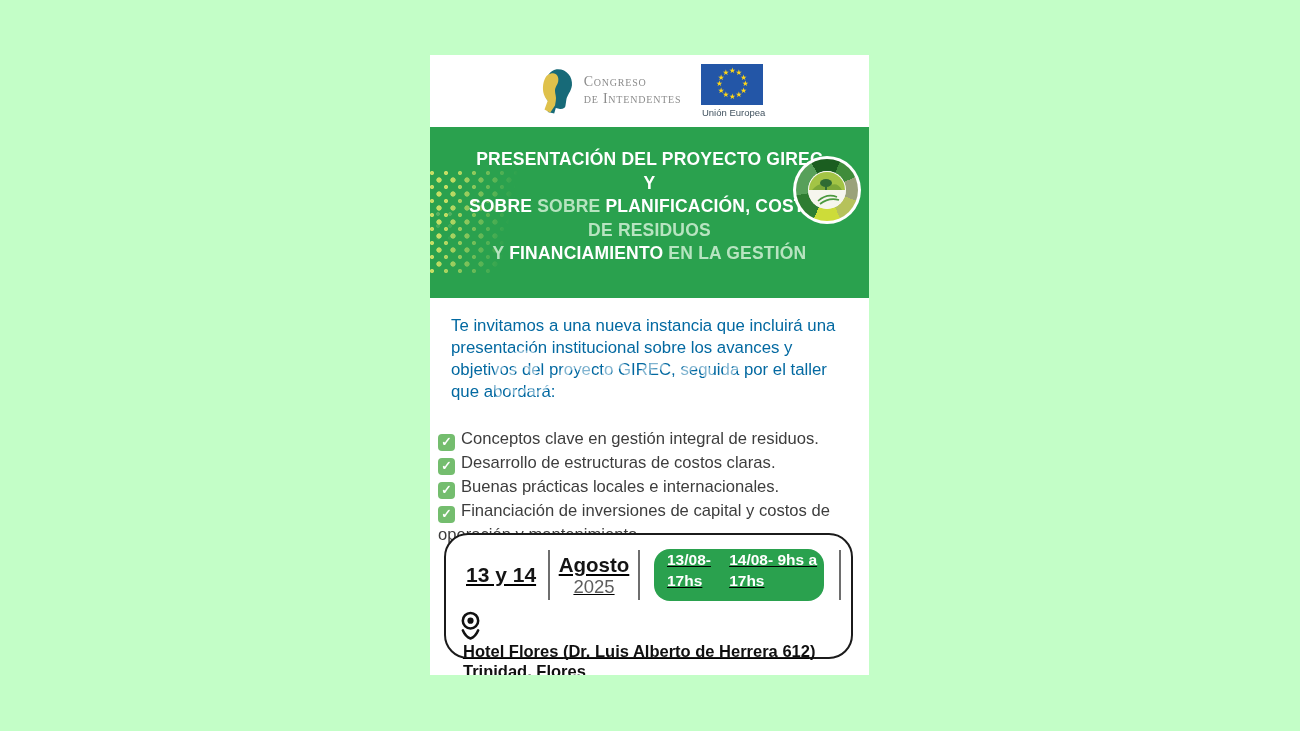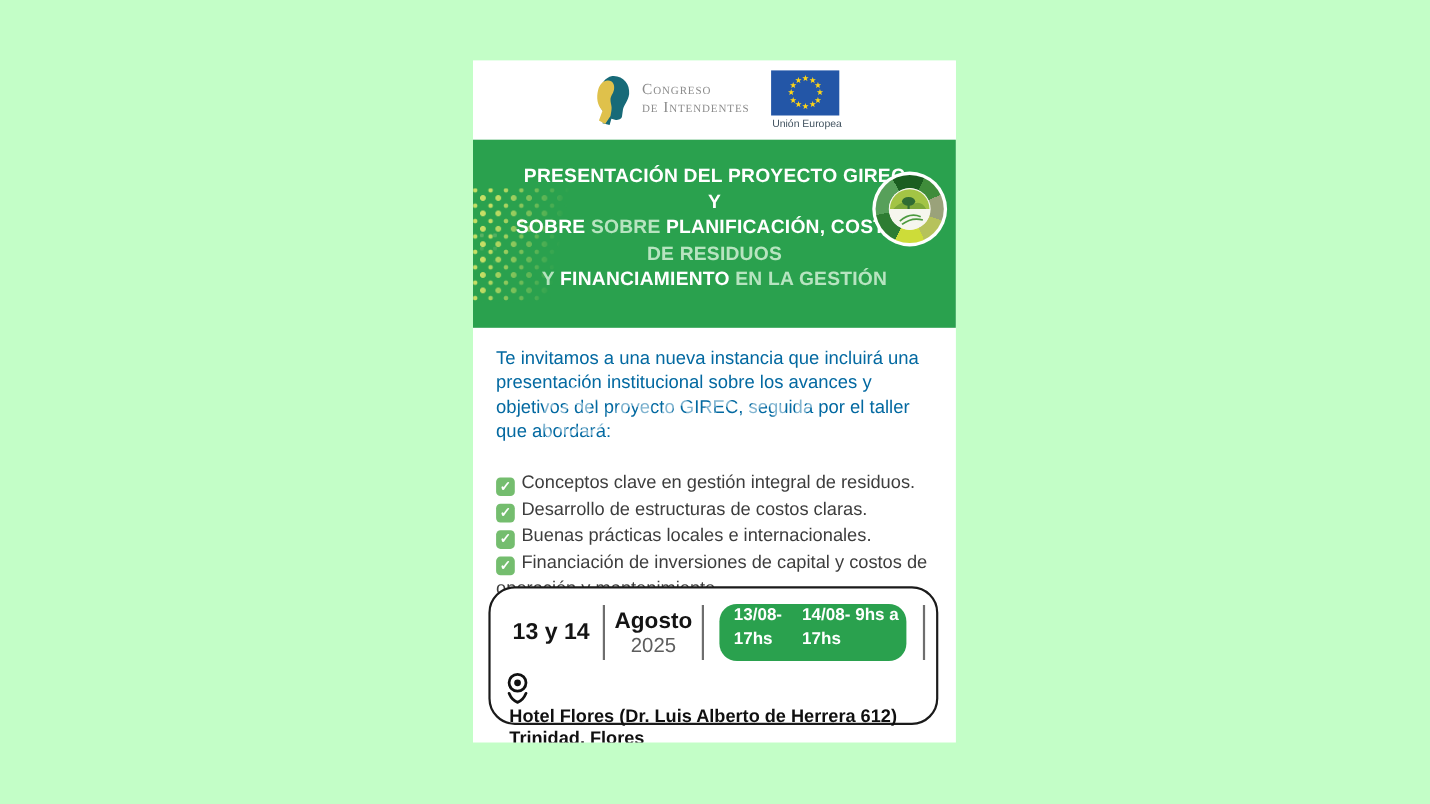--- a/index.html
+++ b/index.html
@@ -63,35 +63,35 @@
       #1b5e20 0 55deg,#3f8c3a 55deg 95deg,#9aa27a 95deg 140deg,
       #b6c25b 140deg 185deg,#cddc39 185deg 235deg,#2e7d32 235deg 290deg,#57a05a 290deg 360deg);
     display:flex;align-items:center;justify-content:center;
   }
   .girec-center{width:38px;height:38px;border-radius:50%;overflow:hidden;background:#f6f6ee;}
   
   .intro{
     margin:17px 21px 0 21px;width:398px;
     font-size:16.8px;line-height:22px;color:#0369a1;position:relative;z-index:1;
   }
-  .checklist{margin:24px 21px 0 21px;width:398px;font-size:16.6px;line-height:23.5px;color:#3d3d3d;}
+  .checklist{margin:24px 21px 0 8px;width:398px;font-size:16.6px;line-height:23.5px;color:#3d3d3d;}
   .check-item{margin:0;}
   .checkbox{
     display:inline-block;width:17px;height:17px;border-radius:4px;background:#74bd6e;
     color:#fff;font-size:12.5px;font-weight:bold;line-height:17px;text-align:center;
     margin-right:6px;vertical-align:-2px;
   }
   .watermark{
     position:absolute;left:60px;top:282px;z-index:3;pointer-events:none;
     font-size:66px;font-weight:bold;color:rgba(255,255,255,0.5);letter-spacing:2px;
   }
   
   .event-box{
     position:absolute;left:14px;top:478px;width:409px;height:126px;
-    border:2.5px solid #1b1b1b;border-radius:24px;background:#fff;box-sizing:border-box;
+    border:2.5px solid #1b1b1b;border-radius:24px;background:#fff;box-sizing:border-box;text-decoration:underline;
   }
   .event-top{display:flex;align-items:center;padding:11px 0 0 20px;height:58px;}
   .days{font-size:21px;font-weight:800;color:#141414;width:82px;}
   .vdiv{width:2px;height:50px;background:#6e6e6e;flex:none;}
   .month-block{width:88px;text-align:center;flex:none;}
   .month{font-size:20.5px;font-weight:800;color:#141414;line-height:22px;}
   .year{font-size:18.5px;color:#5d5d5d;line-height:21px;}
   .pill{
     margin-left:14px;margin-right:15px;width:170px;height:52px;background:#2aa14e;border-radius:16px;
     color:#fff;font-weight:800;font-size:15.5px;line-height:21px;

